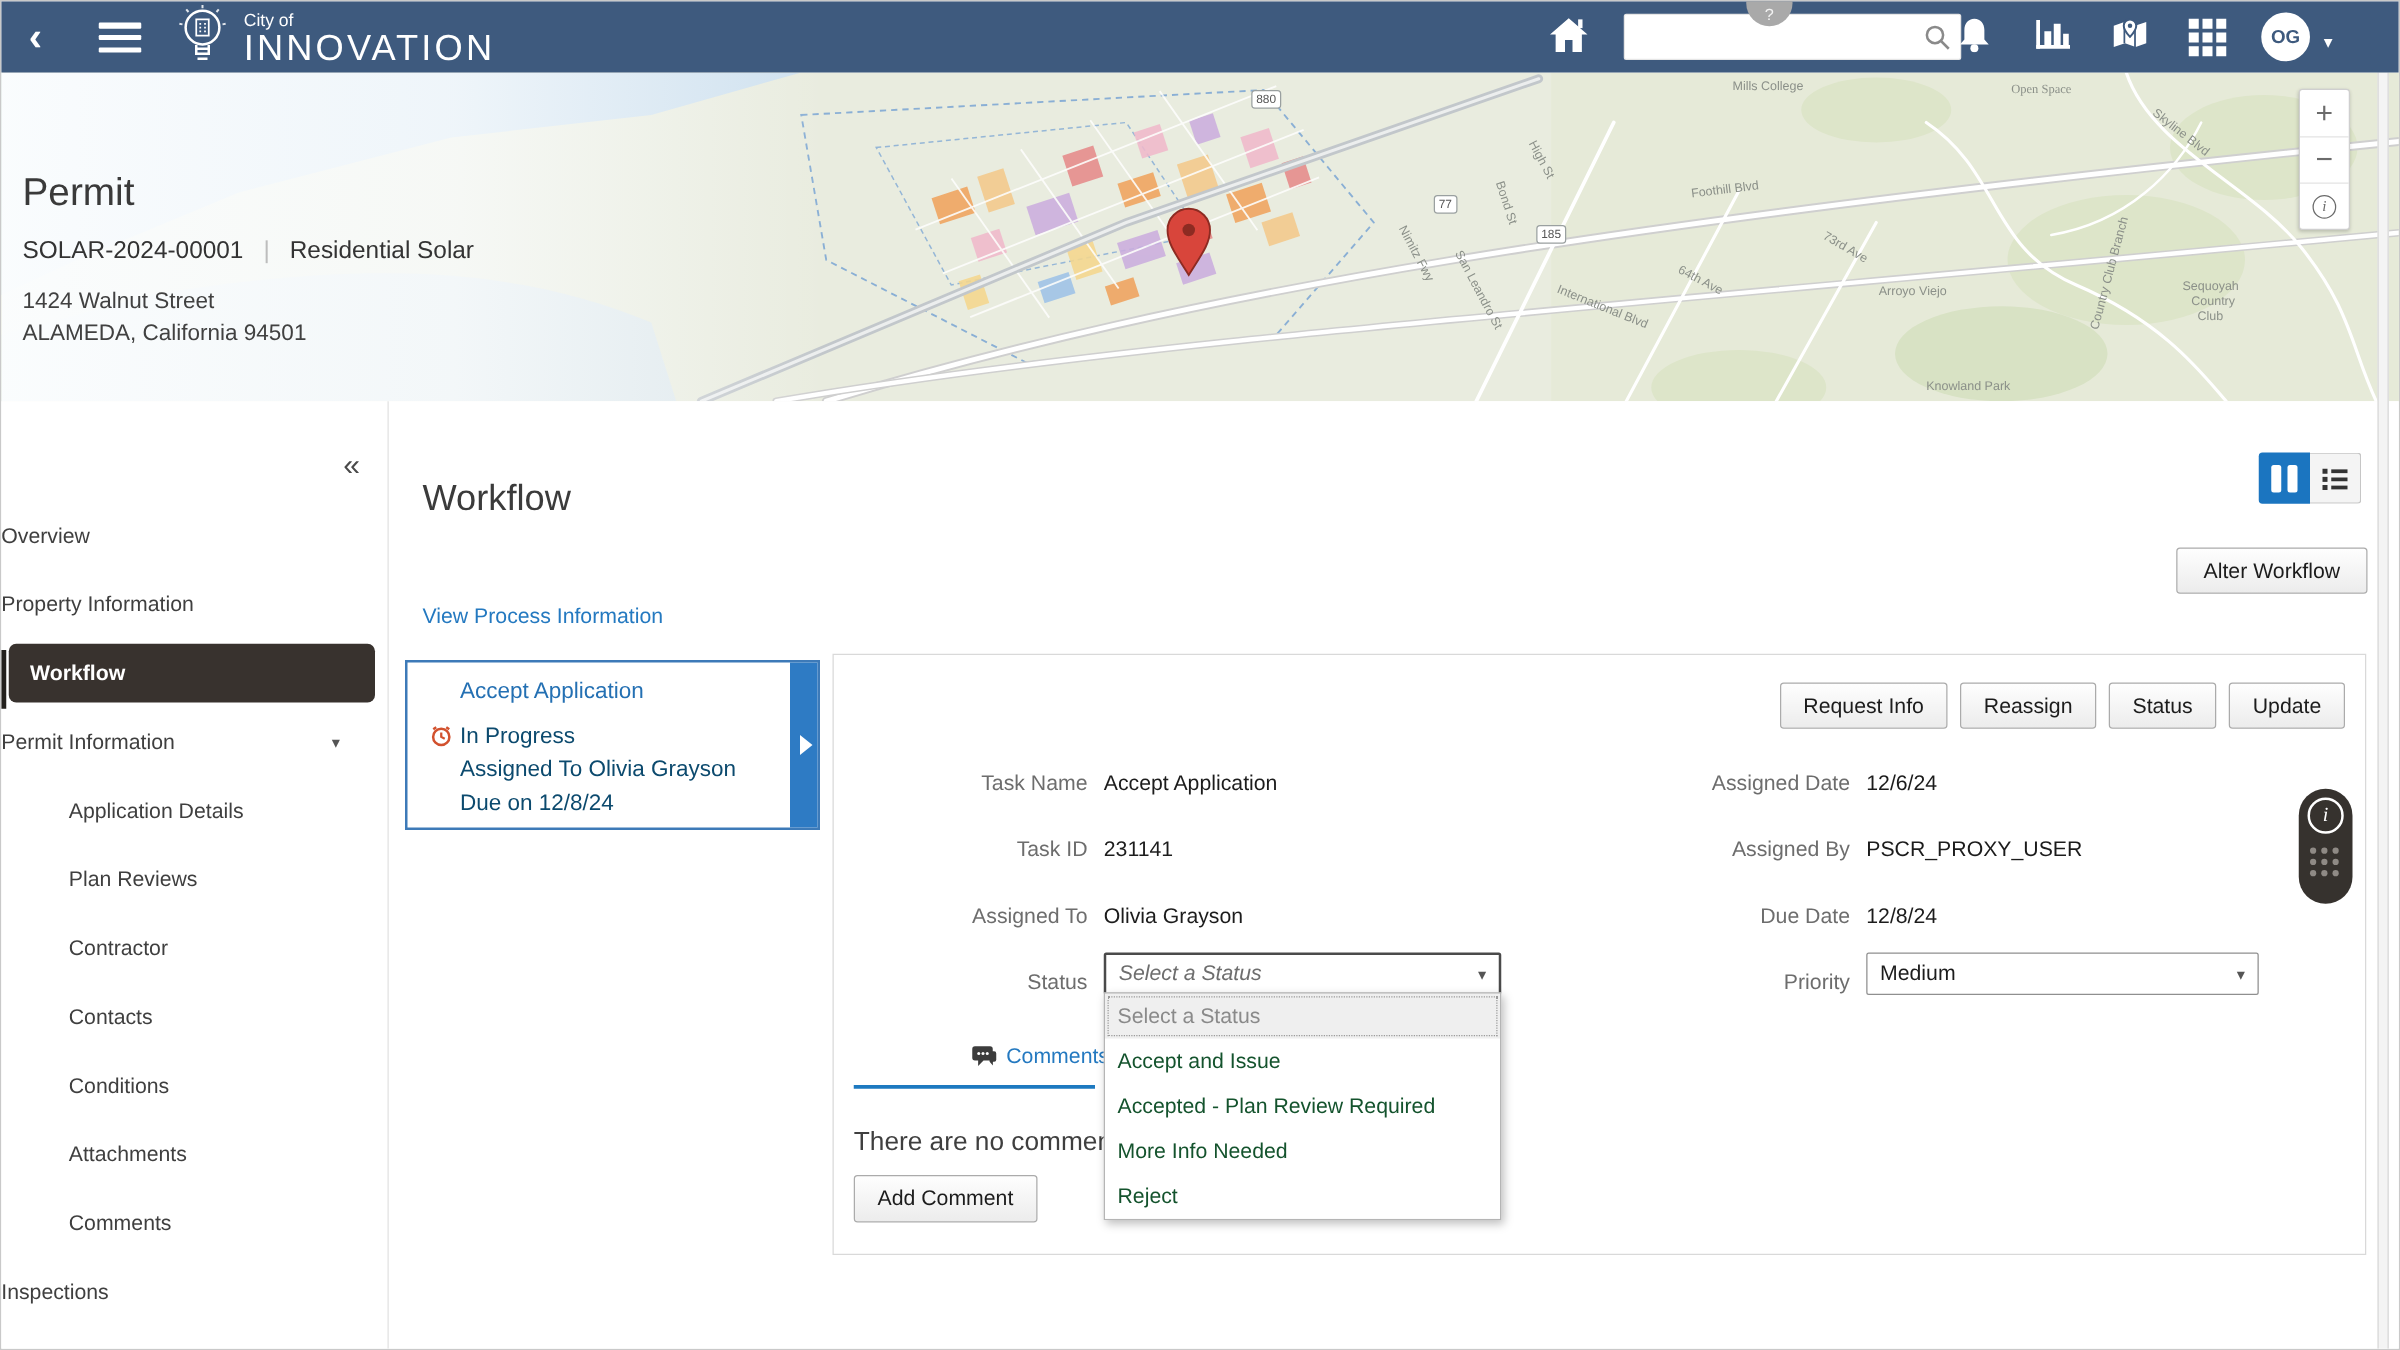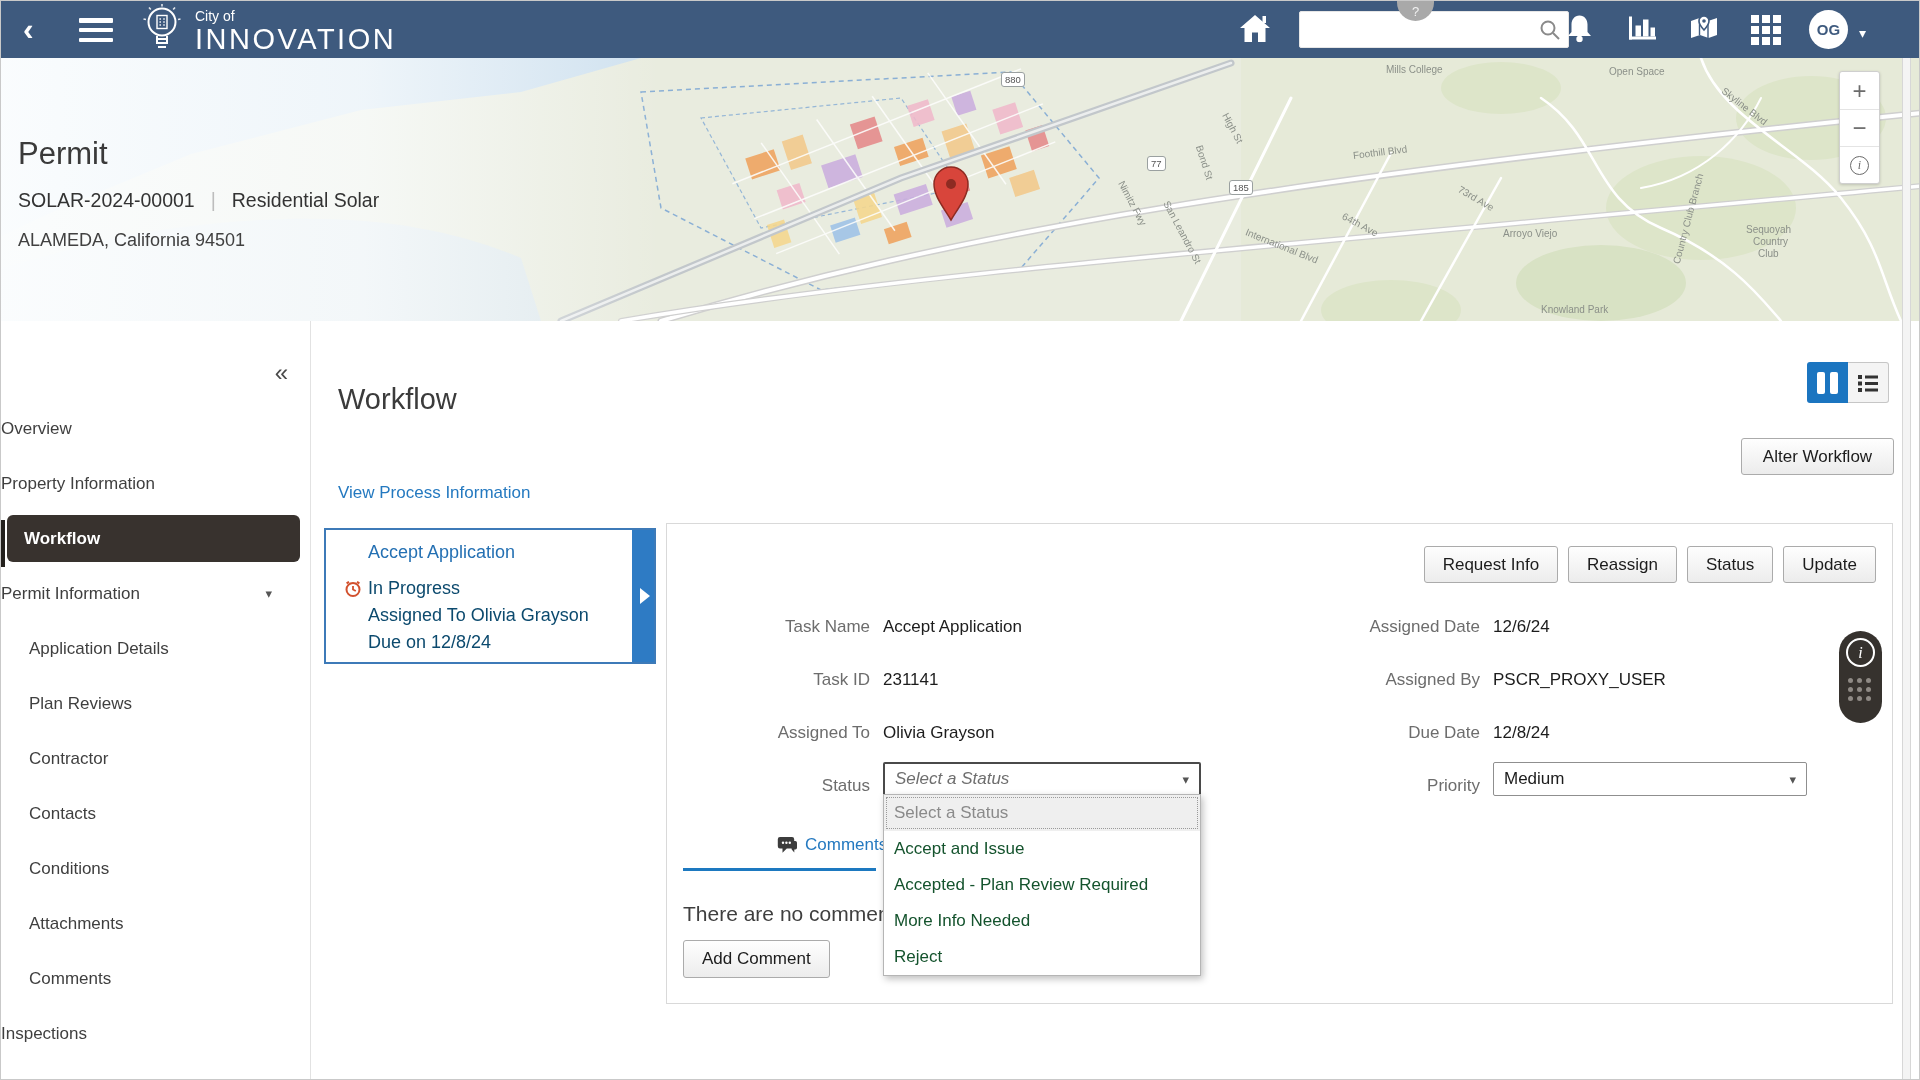--- a/index.html
+++ b/index.html
@@ -39,21 +39,21 @@
   .map-ctrl{position:absolute;left:1838px;top:13px;width:41px;background:#fff;border:1px solid #cfcfcf;border-radius:3px;box-shadow:0 1px 3px rgba(0,0,0,.18);z-index:5}
   .map-ctrl .cell{height:37px;display:flex;align-items:center;justify-content:center;color:#6b6b6b;font-size:24px;font-weight:300;cursor:pointer}
   .map-ctrl .cell + .cell{border-top:1px solid #e4e4e4}
   .info-ring{width:19px;height:19px;border:1.6px solid #6b6b6b;border-radius:50%;font-size:12px;display:flex;align-items:center;justify-content:center;font-style:italic;font-family:"Liberation Serif",serif}
 
   
   .content{position:absolute;left:0;top:320px;width:1920px;bottom:0;background:#fff}
   .sidebar{position:absolute;left:0;top:0;width:310px;height:100%;border-right:1px solid #e2e2e2;padding-top:80px}
   .collapse{position:absolute;right:24px;top:38px;font-size:24px;color:#4a4a4a;cursor:pointer;letter-spacing:-2px}
   .sb-item{height:55px;display:flex;align-items:center;font-size:17px;color:#3f3f3f;cursor:pointer}
-  .sb-item.indent{padding-left:28px}
+  .sb-item.indent{padding-left:54px}
   .sb-item.selected{background:#38322e;color:#fff;font-weight:700;border-radius:6px;margin:0 10px 0 6px;padding-left:17px;height:47px;margin-top:4px;margin-bottom:4px}
   .sb-caret{margin-left:auto;margin-right:38px;font-size:13px;color:#555}
   .sb-strip{position:absolute;left:0;top:199px;width:4px;height:47px;background:#23201d}
 
   .main{position:absolute;left:311px;top:0;right:0;bottom:0}
   .wf-heading{position:absolute;left:26px;top:62px;font-size:29px;color:#3b3b3b;font-weight:400}
   .view-toggle{position:absolute;left:1495px;top:41px;display:flex}
   .tgl{width:41px;height:41px;display:flex;align-items:center;justify-content:center;cursor:pointer}
   .tgl.active{background:#1b75c0;border-radius:3px 0 0 3px}
   .tgl.inactive{background:#f4f4f4;border:1px solid #c6c6c6;border-left:none;border-radius:0 3px 3px 0}
@@ -255,21 +255,21 @@
       </g>
       <rect x="0" y="0" width="660" height="263" fill="url(#fade)"></rect>
       <g>
         <path d="M950,162 C940,146 933,137 933,126 a17,17 0 1 1 34,0 c0,11 -7,20 -17,36 Z" fill="#d8453b" stroke="#8d2b22" stroke-width="1.5"></path>
         <circle cx="950" cy="126" r="5" fill="#8d2b22"></circle>
       </g>
     </svg>
 
     <div id="map-labels">
         <span class="mlabel" style="left: 1385px; top: 6px;">Mills College</span>
-        <span class="mlabel" style="left: 1608px; top: 8px;">Open Space</span>
+        <span class="mlabel" style="left: 1608px; top: 8px; font-family: Liberation Serif, serif;">Open Space</span>
         <span class="mlabel" style="left: 1722px; top: 26px; transform: rotate(38deg);">Skyline Blvd</span>
         <span class="mlabel" style="left: 1352px; top: 92px; transform: rotate(-7deg);">Foothill Blvd</span>
         <span class="mlabel" style="left: 1224px; top: 50px; transform: rotate(62deg);">High St</span>
         <span class="mlabel" style="left: 1198px; top: 82px; transform: rotate(72deg);">Bond St</span>
         <span class="mlabel" style="left: 1120px; top: 118px; transform: rotate(62deg);">Nimitz Fwy</span>
         <span class="mlabel" style="left: 1165px; top: 138px; transform: rotate(62deg);">San Leandro St</span>
         <span class="mlabel" style="left: 1245px; top: 168px; transform: rotate(22deg);">International Blvd</span>
         <span class="mlabel" style="left: 1342px; top: 152px; transform: rotate(28deg);">64th Ave</span>
         <span class="mlabel" style="left: 1458px; top: 125px; transform: rotate(30deg);">73rd Ave</span>
         <span class="mlabel" style="left: 1502px; top: 170px;">Arroyo Viejo</span>
@@ -284,20 +284,21 @@
       </div>
 
     <div class="banner-info">
       <div class="banner-title">Permit</div>
       <div class="banner-sub">
         <span>SOLAR-2024-00001</span>
         <span class="banner-sep">|</span>
         <span>Residential Solar</span>
       </div>
       <div class="banner-addr">
+        <div>1424 Walnut Street</div>
         <div>ALAMEDA, California 94501</div>
       </div>
     </div>
 
     <div class="map-ctrl">
       <div class="cell">+</div>
       <div class="cell">−</div>
       <div class="cell">
           <span class="info-ring">i</span>
         </div>

